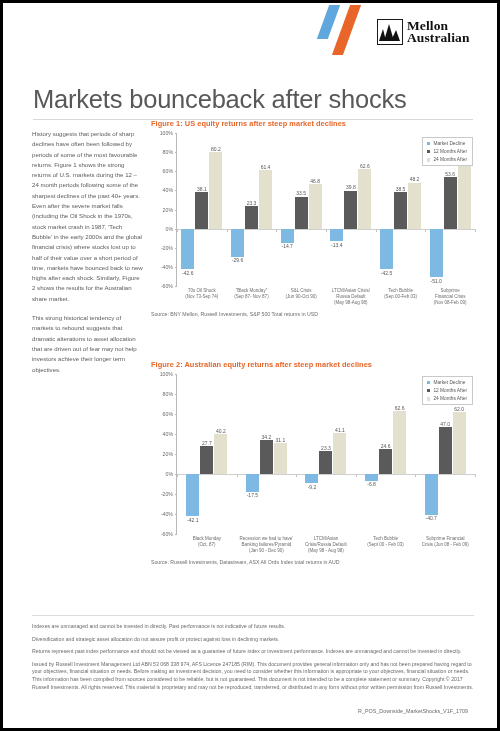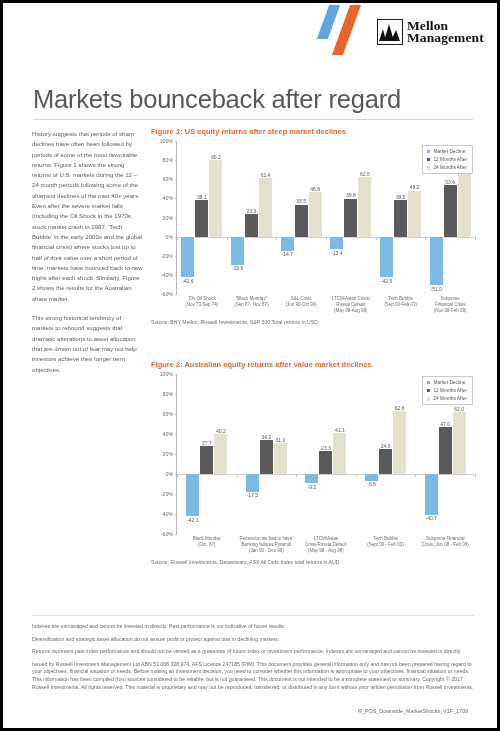--- a/index.html
+++ b/index.html
@@ -49,21 +49,21 @@
 
   
   .leftcol{position:absolute;top:126px;left:29px;width:111px;}
   .leftcol p{
     margin:0 0 9px 0;
     font-size:6.1px;line-height:10.3px;color:#5b5b5d;
   }
 
   
   .fig{position:absolute;left:148px;width:324px;}
-  .fig1{top:124px;}
+  .fig1{top:116px;}
   .fig2{top:357px;}
   .fig-title{
     font-size:7.4px;font-weight:700;color:#e8662a;margin:0 0 5px 0;letter-spacing:.05px;
   }
   .fig-source{
     font-size:5.2px;color:#6d6d6f;margin-top:3px;line-height:7px;
   }
 
   .plot{position:relative;width:324px;height:175px;}
   .plot2{height:182px;}
@@ -134,26 +134,26 @@
     <div class="logo">
       <div class="logo-mark">
         <svg width="23" height="23" viewBox="0 0 23 23" aria-hidden="true">
           <polygon points="1,21 5,9 8,21" fill="#111"></polygon>
           <polygon points="6,21 11,4 16,21" fill="#111"></polygon>
           <polygon points="13,21 18,10 22,21" fill="#111"></polygon>
         </svg>
       </div>
       <div class="logo-text">
         <span>Mellon</span>
-        <span>Management</span>
+        <span>Australian</span>
       </div>
     </div>
   </div>
 
-  <div class="title">Markets bounceback after regard</div>
+  <div class="title">Markets bounceback after shocks</div>
   <div class="title-rule"></div>
 
   <div class="leftcol">
     <p>History suggests that periods of sharp declines have often been followed by periods of some of the most favourable returns. Figure 1 shows the strong returns of U.S. markets during the 12 – 24 month periods following some of the sharpest declines of the past 40+ years. Even after the severe market falls (including the Oil Shock in the 1970s, stock market crash in 1987, 'Tech Bubble' in the early 2000s and the global financial crisis) where stocks lost up to half of their value over a short period of time, markets have bounced back to new highs after each shock. Similarly, Figure 2 shows the results for the Australian share market.</p>
     <p>This strong historical tendency of markets to rebound suggests that dramatic alterations to asset allocation that are driven out of fear may not help investors achieve their longer term objectives.</p>
   </div>
 
   <div class="fig fig1">
     <div class="fig-title">Figure 1: US equity returns after steep market declines</div>
     <div class="plot" id="plot1">
@@ -328,21 +328,21 @@
           <div class="legend-item">
             <span class="swatch" style="background: rgb(227, 224, 205);"></span>
             <span>24 Months After</span>
           </div>
         </div>
       </div>
     <div class="fig-source">Source: BNY Mellon, Russell Investments, S&amp;P 500 Total returns in USD</div>
   </div>
 
   <div class="fig fig2">
-    <div class="fig-title">Figure 2: Australian equity returns after value market declines</div>
+    <div class="fig-title">Figure 2: Australian equity returns after steep market declines</div>
     <div class="plot plot2" id="plot2">
         <div class="yaxis">
           <div class="ylab" style="top: 0px;">100%</div>
           <div class="ytick" style="top: 0px;"></div>
           <div class="ylab" style="top: 20px;">80%</div>
           <div class="ytick" style="top: 20px;"></div>
           <div class="ylab" style="top: 40px;">60%</div>
           <div class="ytick" style="top: 40px;"></div>
           <div class="ylab" style="top: 60px;">40%</div>
           <div class="ytick" style="top: 60px;"></div>

